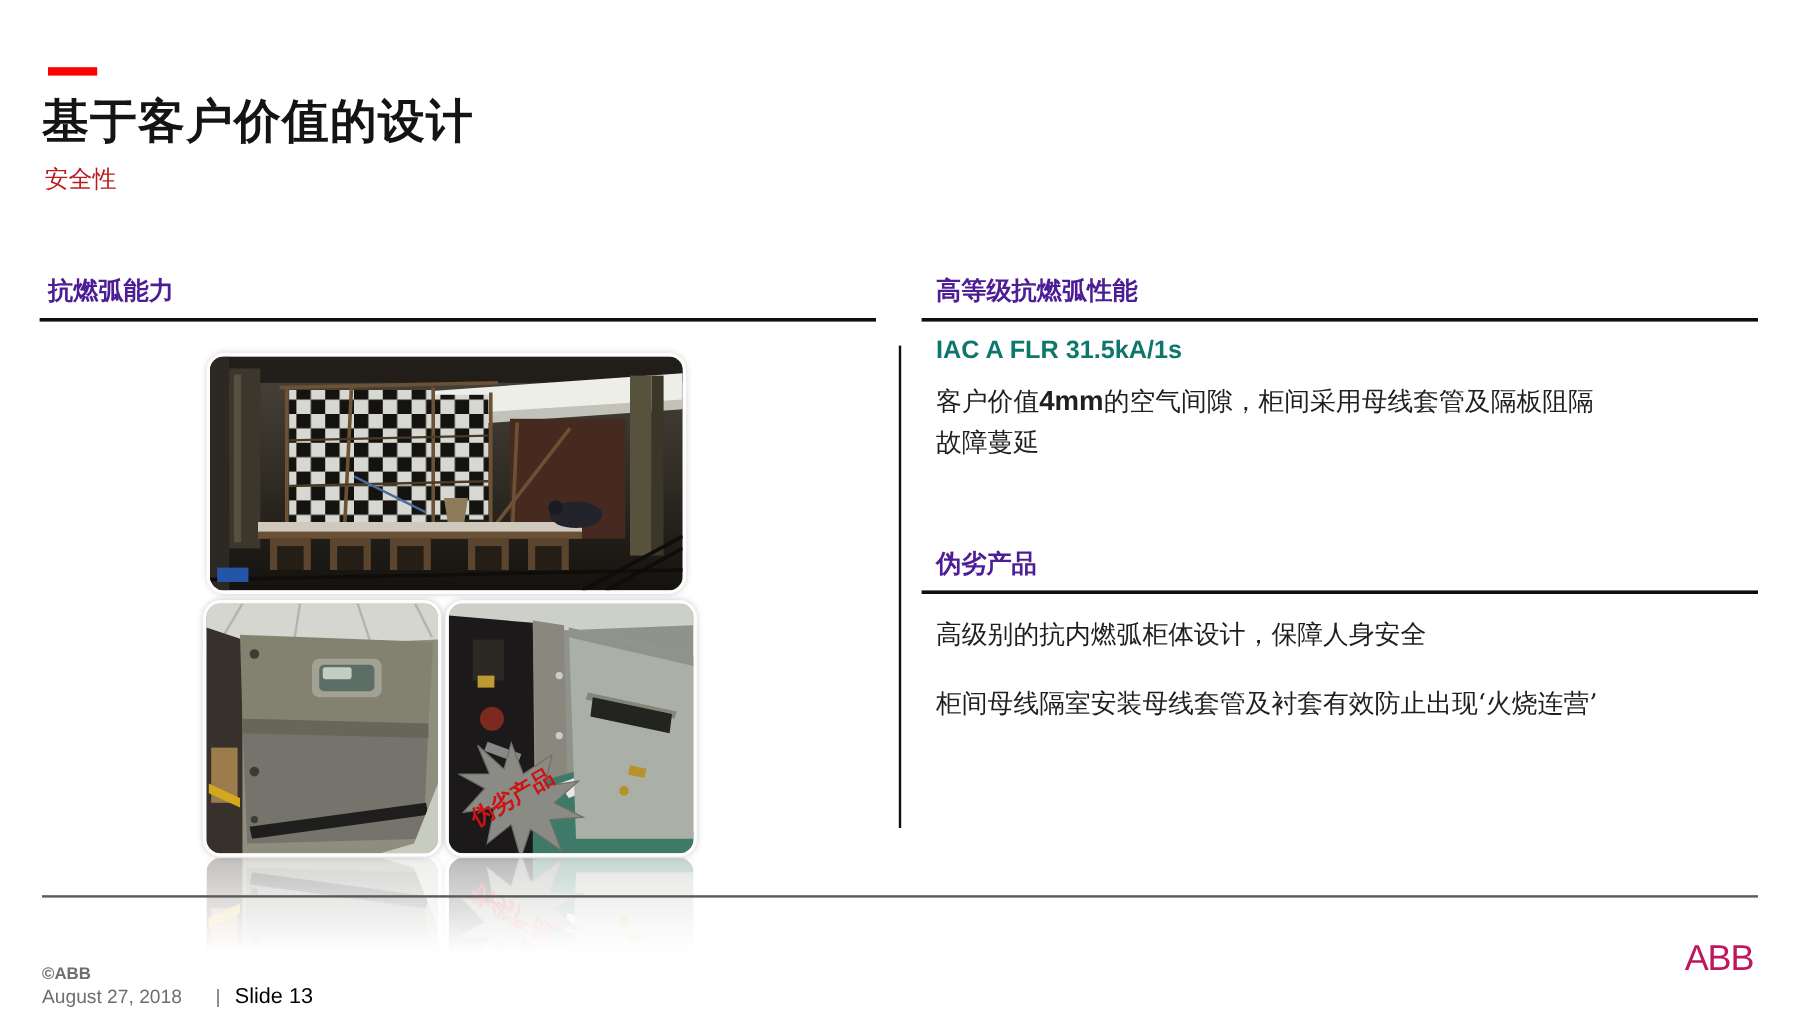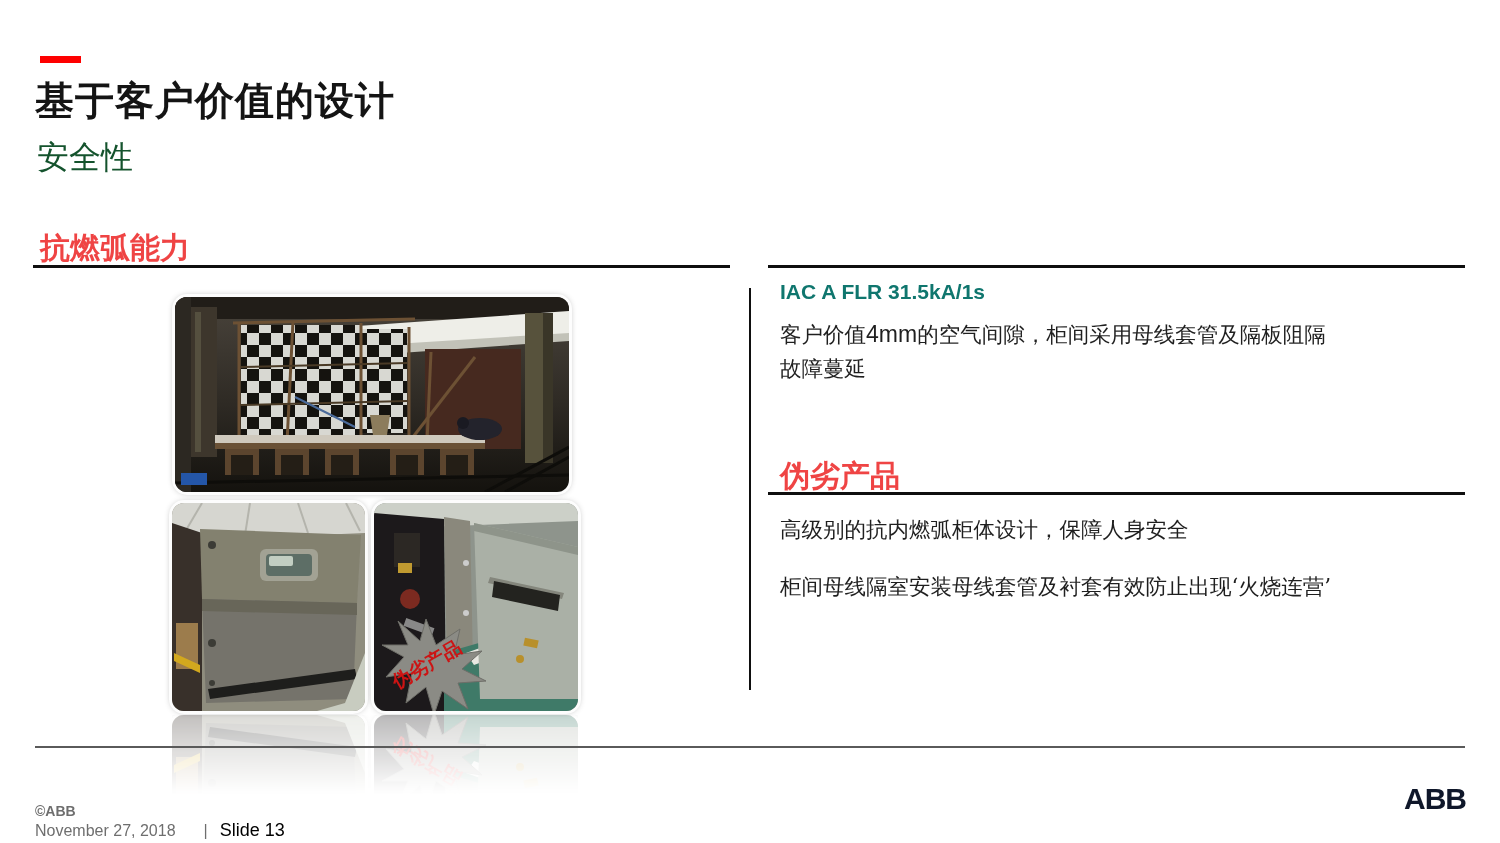--- a/index.html
+++ b/index.html
@@ -3,54 +3,54 @@
 <meta charset="utf-8">
 <style>
   html,body{margin:0;padding:0;background:#ffffff;}
   .slide{position:relative;width:1500px;height:843px;background:#ffffff;overflow:hidden;
          font-family:"DejaVu Serif", serif;border-radius:15px;}
 
   
   .title-dash{position:absolute;left:40px;top:56px;width:41px;height:7px;background:#fe0000;}
   .page-title{position:absolute;left:35px;top:74px;font-size:39px;font-weight:bold;color:#141414;
               letter-spacing:1px;white-space:nowrap;}
-  .page-subtitle{position:absolute;left:37px;top:136px;font-size:32px;color:#14532d;white-space:nowrap;}
-
-  
-  .sec-header{position:absolute;font-size:30px;font-weight:bold;color:#ef4444;white-space:nowrap;}
+  .page-subtitle{position:absolute;left:37px;top:136px;font-size:20px;color:#b91c1c;white-space:nowrap;}
+
+  
+  .sec-header{position:absolute;font-size:21px;font-weight:bold;color:#4c1d95;white-space:nowrap;}
   .h-line{position:absolute;height:3px;background:#0f0f0f;}
   .v-line{position:absolute;left:749px;top:288px;width:2px;height:402px;background:#0f0f0f;}
 
   
   .rating{position:absolute;left:780px;top:280px;font-size:21px;font-weight:600;color:#0f766e;
           font-family:"Liberation Sans", sans-serif;white-space:nowrap;}
   .body-text{position:absolute;color:#1f1f1f;font-size:21.5px;line-height:34px;}
   .para{left:780px;top:317px;width:566px;}
-  .gap-value{font-family:"Liberation Sans", sans-serif;font-weight:400;font-size:23px;}
+  .gap-value{font-family:"Liberation Sans", sans-serif;font-weight:700;font-size:23px;}
   .vp1{left:780px;top:513px;width:640px;white-space:nowrap;}
   .vp2{left:780px;top:570px;width:660px;white-space:nowrap;}
 
   
   .photo{border-radius:12px;overflow:hidden;box-shadow:0 0 0 3px #fdfdfd, 0 0 7px rgba(0,0,0,.45);}
   .photo svg{display:block;width:100%;height:100%;}
   .photo-top{position:absolute;left:175px;top:297px;width:394px;height:195px;}
   .photo-row{position:absolute;left:172px;top:503px;width:406px;height:208px;display:flex;gap:9px;
              -webkit-box-reflect: below 4px linear-gradient(transparent 62%, rgba(0,0,0,0.30) 100%);}
   .photo-bl{width:193px;height:208px;flex:none;}
   .photo-br{width:204px;height:208px;flex:none;}
 
   
   .footer-line{position:absolute;left:35px;top:746px;width:1430px;height:2px;background:#5a5a5a;}
   .footer{font-family:"Liberation Sans", sans-serif;color:#6e6e6e;margin-top:28px;}
   .copyright{position:absolute;left:35px;top:775px;font-size:14px;font-weight:bold;}
   .date-row{position:absolute;left:35px;top:792px;font-size:16px;display:flex;align-items:baseline;}
   .sep{margin-left:28px;margin-right:12px;color:#6e6e6e;}
   .slide-label{font-size:18px;color:#000000;}
   .abb-logo{position:absolute;left:1404px;top:782px;font-family:"Liberation Sans", sans-serif;
-            font-size:30px;font-weight:700;color:#0f172a;letter-spacing:-1px;}
+            font-size:30px;font-weight:400;color:#be185d;letter-spacing:-1px;}
 </style>
 </head>
 <body>
 
 <div class="slide">
 
   <div class="title-dash"></div>
   <div class="page-title">基于客户价值的设计</div>
   <div class="page-subtitle">安全性</div>
 
@@ -175,34 +175,35 @@
         <g transform="translate(52,160)">
           <polygon points="0,-44 10,-18 34,-34 28,-8 56,-12 36,6 60,18 32,20 42,46 16,28 8,52 0,24 -20,40 -14,10 -40,14 -22,-6 -44,-18 -18,-18 -28,-42 -6,-22" fill="#8b8b85" stroke="#6e6e68" stroke-width="1"></polygon>
           <text x="0" y="8" transform="rotate(-30)" fill="#cc1414" font-size="19" font-weight="bold" text-anchor="middle" font-family="DejaVu Serif, serif">伪劣产品</text>
         </g>
       </svg>
     </div>
   </div>
 
   <div class="v-line"></div>
 
+  <div class="sec-header" style="left:780px;top:228px;">高等级抗燃弧性能</div>
   <div class="h-line" style="left:768px;top:265px;width:697px;"></div>
 
   <div class="rating">IAC A FLR 31.5kA/1s</div>
 
   <div class="body-text para"><span>客户价值</span><span class="gap-value">4mm</span><span>的空气间隙，柜间采用母线套管及隔板阻隔故障蔓延</span></div>
 
   <div class="sec-header" style="left:780px;top:456px;">伪劣产品</div>
   <div class="h-line" style="left:768px;top:492px;width:697px;"></div>
 
   <div class="body-text vp2">柜间母线隔室安装母线套管及衬套有效防止出现‘火烧连营’</div>
   <div class="body-text vp1">高级别的抗内燃弧柜体设计，保障人身安全</div>
 
   <div class="footer-line"></div>
   <div class="footer copyright">©ABB</div>
   <div class="footer date-row">
-    <span>November 27, 2018</span>
+    <span>August 27, 2018</span>
     <span class="sep">|</span>
     <span class="slide-label">Slide 13</span>
   </div>
   <div class="abb-logo">ABB</div>
 
 </div>
 
 </body></html>

